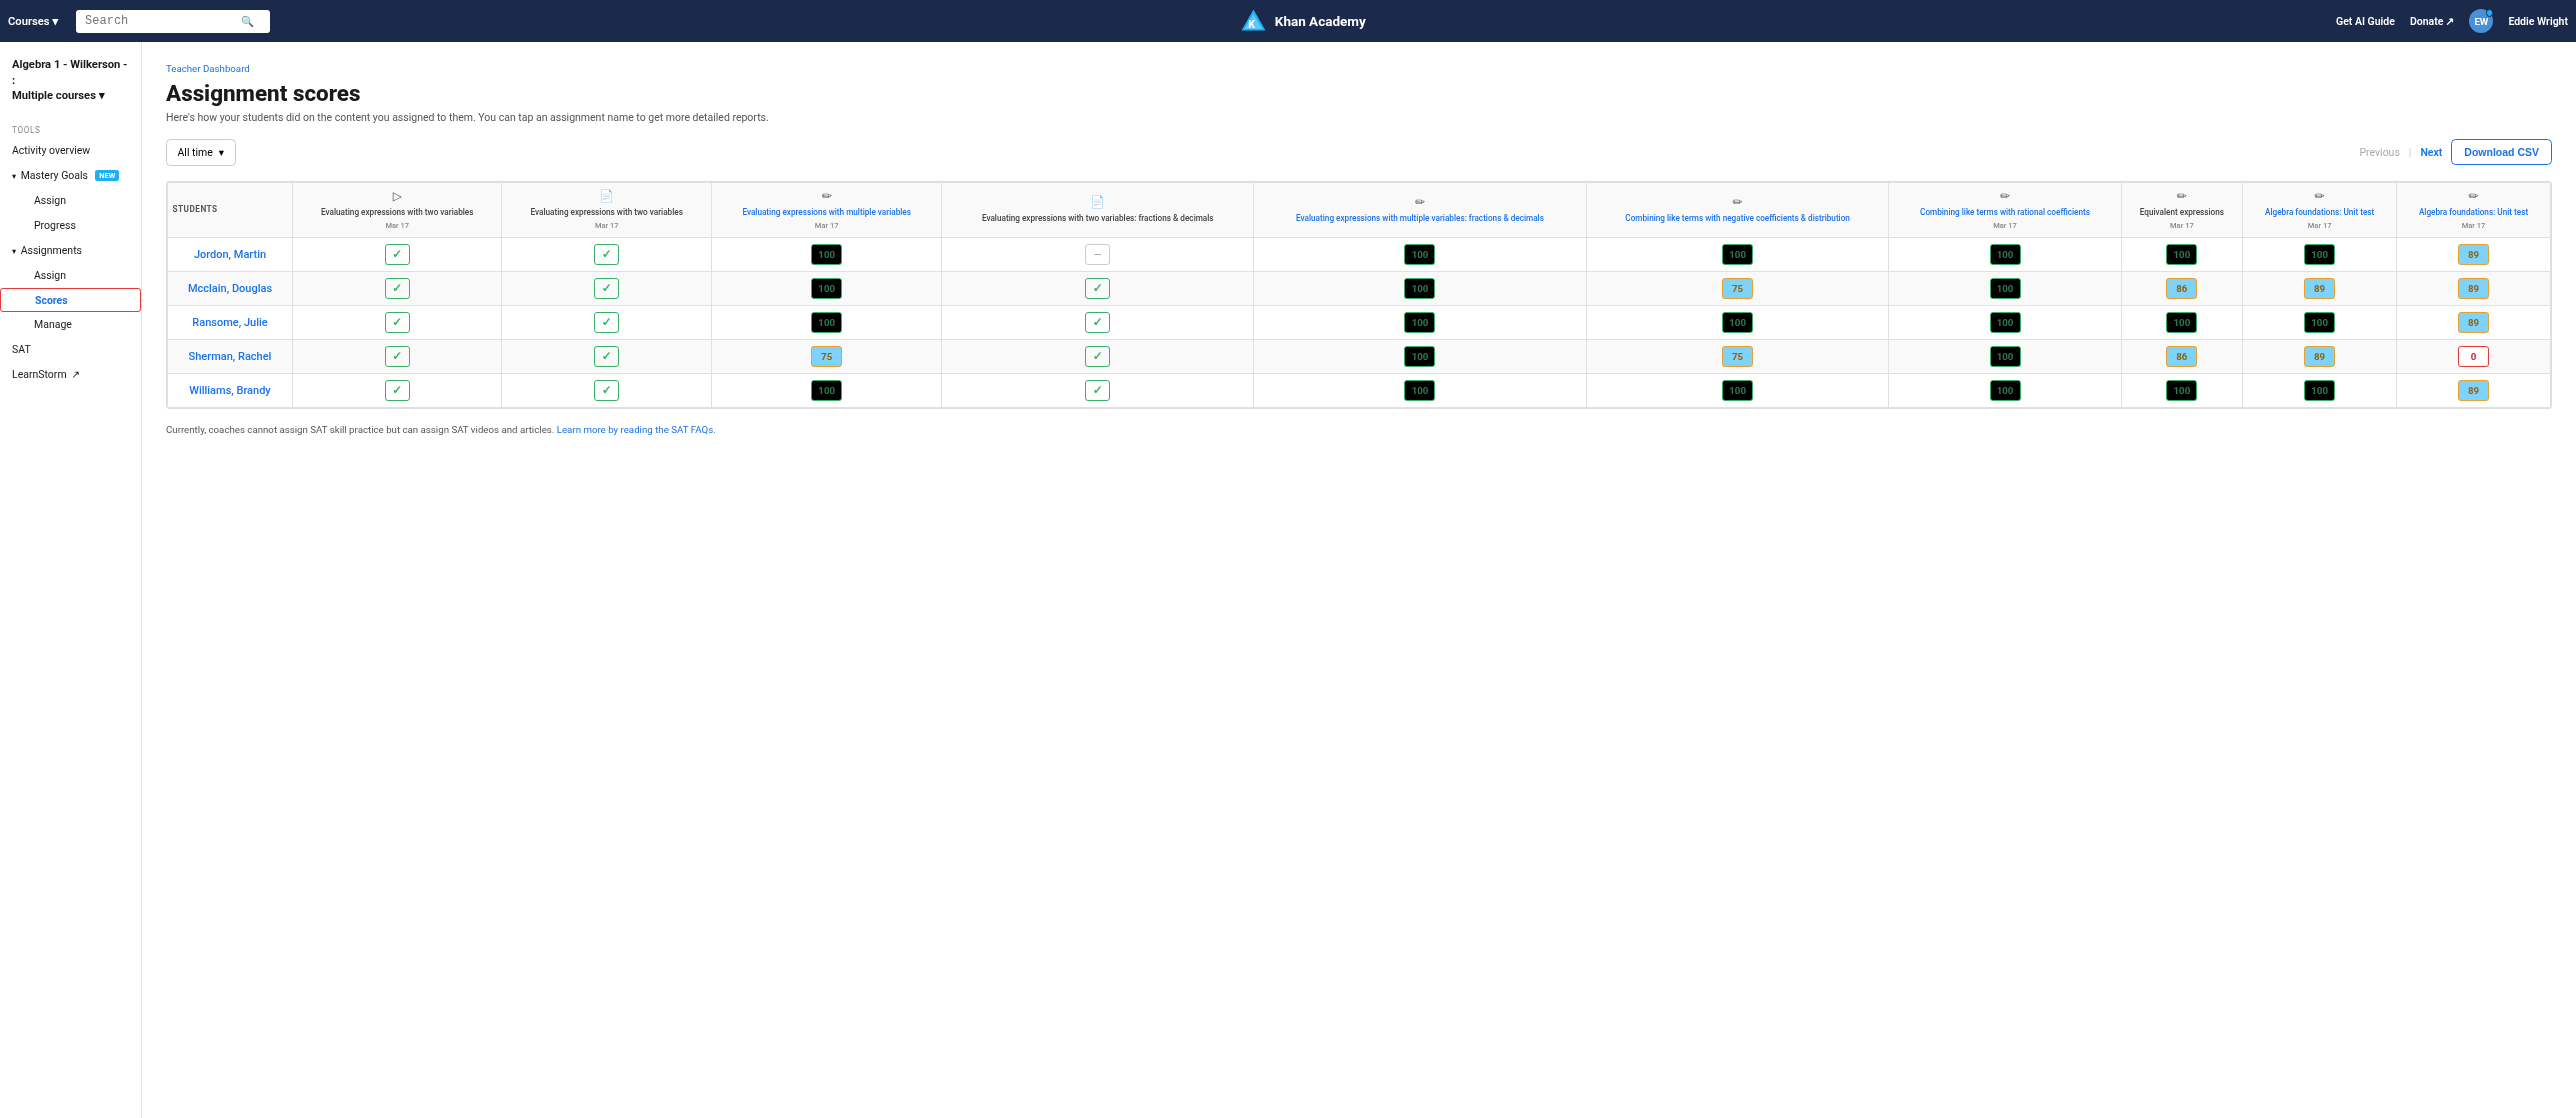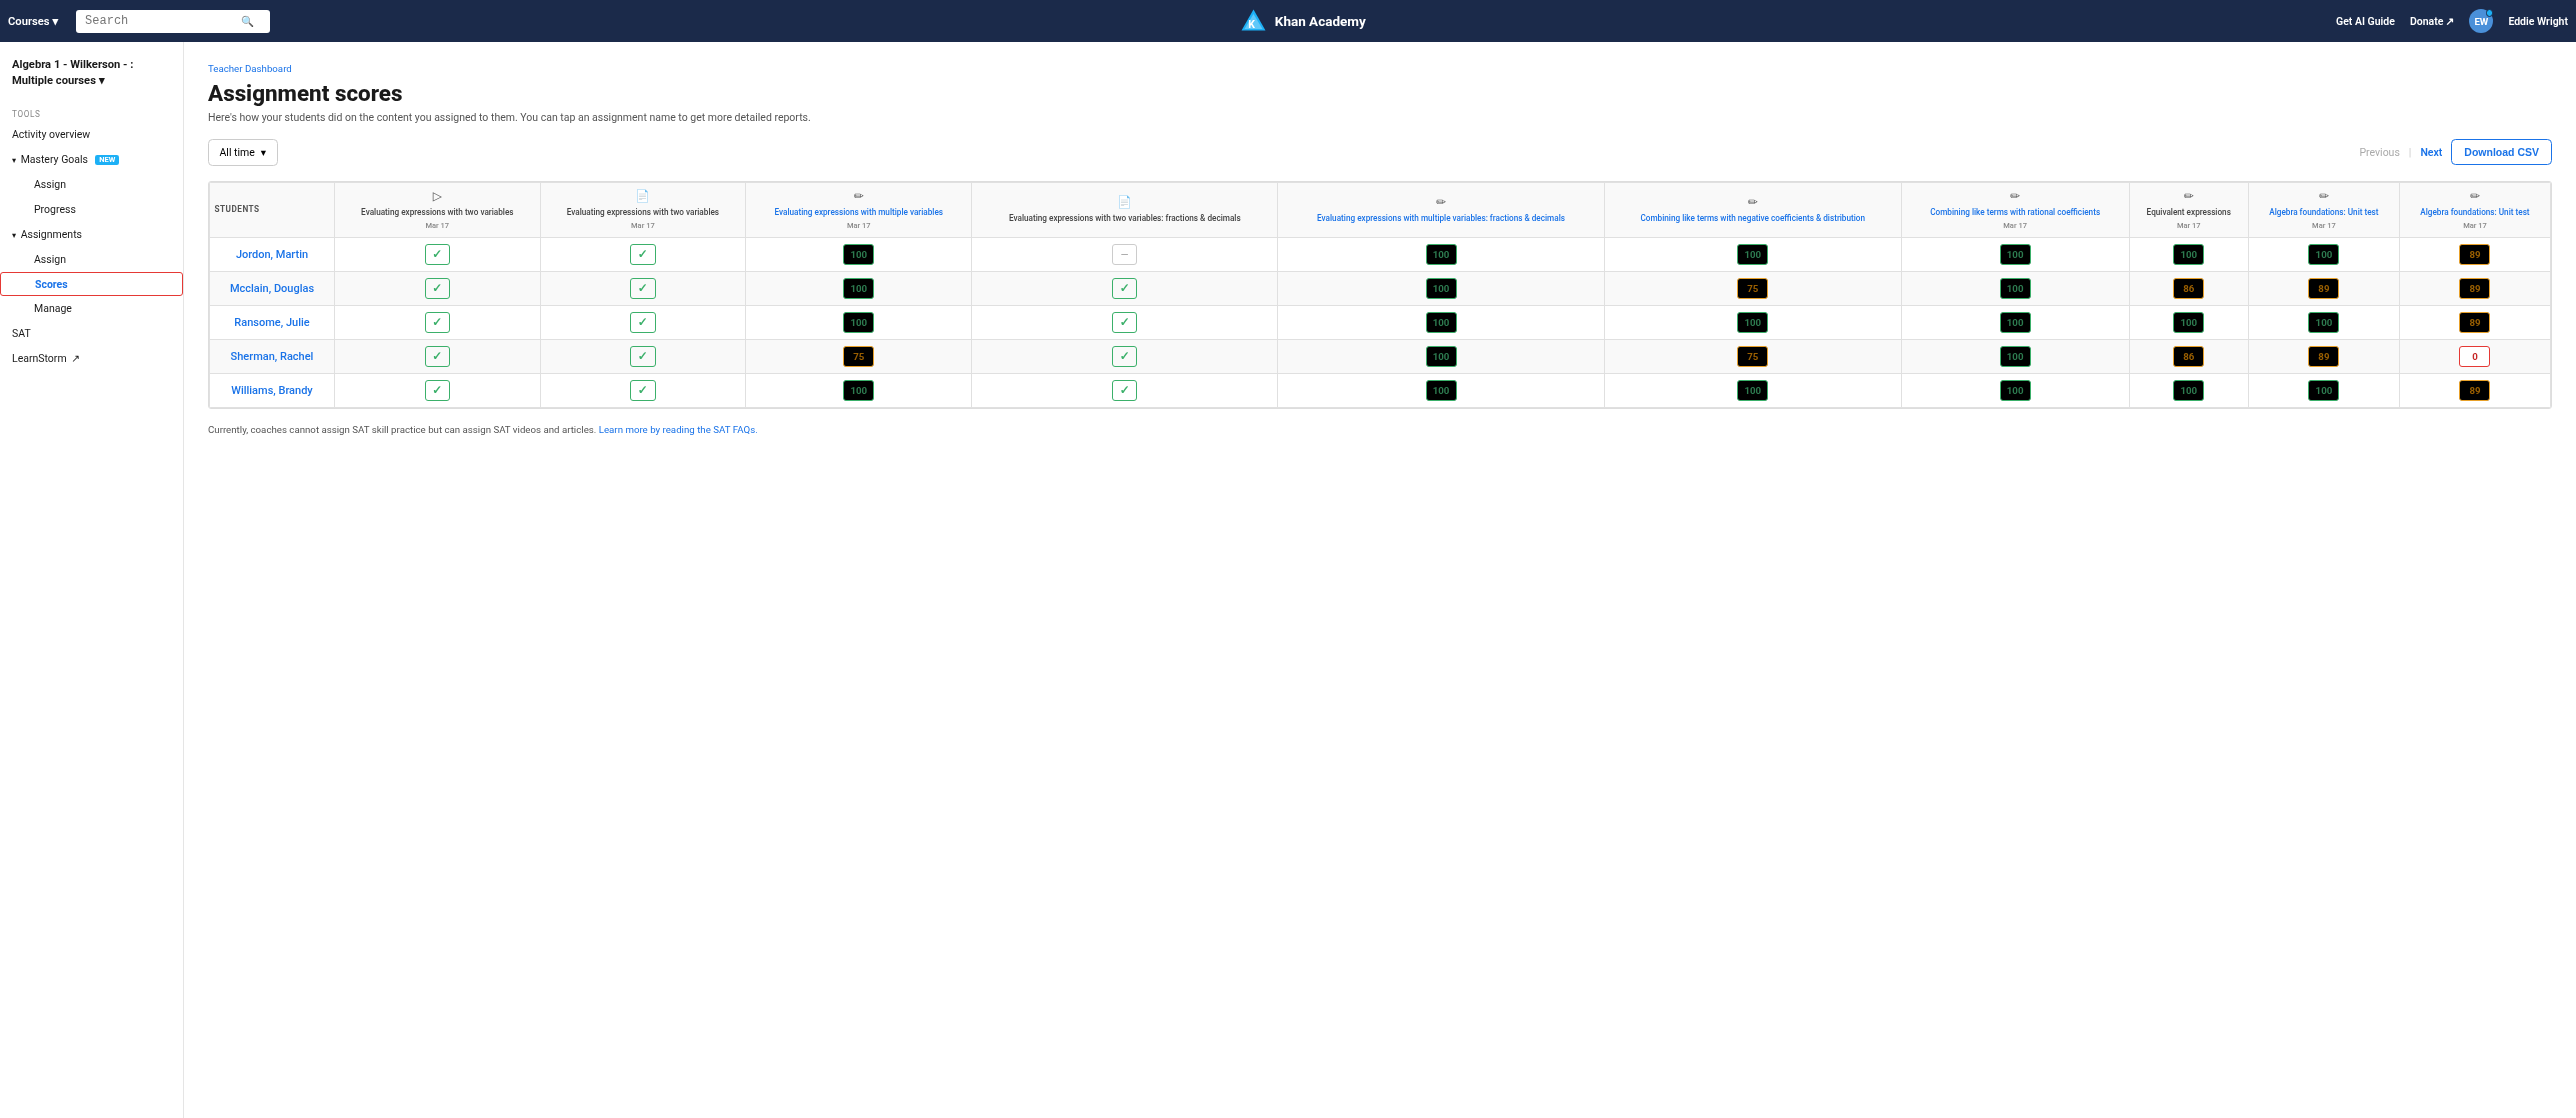--- a/index.html
+++ b/index.html
@@ -84,21 +84,21 @@
     }
 
     
     .layout {
       display: flex;
       min-height: calc(100vh - 42px);
     }
 
     
     .sidebar {
-      width: 184px;
+      width: 142px;
       flex-shrink: 0;
       border-right: 0.7px solid #e5e5e5;
       padding: 15px 0;
     }
     .sidebar-course {
       padding: 0 12px 15px 12px;
       font-weight: 700;
       font-size: 11.2px;
       color: #1a1a1a;
       line-height: 1.4;
@@ -276,21 +276,21 @@
     .score-num {
       display: inline-flex;
       align-items: center;
       justify-content: center;
       width: 31px; height: 21px;
       border-radius: 3px;
       font-size: 9.7px;
       font-weight: 700;
     }
     .score-green { border: 1.5px solid #3bb06a; color: #2d7a4f; background: #000000; }
-    .score-orange { border: 1.5px solid #e8a12a; color: #9a5f00; background: #000000; }
+    .score-orange { border: 1.5px solid #e8a12a; color: #9a5f00; background: #7dd3fc; }
     .score-red { border: 1.5px solid #e53935; color: #c62828; background: #fff; }
     .score-dash {
       display: inline-flex;
       align-items: center;
       justify-content: center;
       width: 25.4px; height: 21px;
       border: 1.5px solid #ccc;
       border-radius: 3px;
       color: #aaa;
       font-size: 10.5px;

